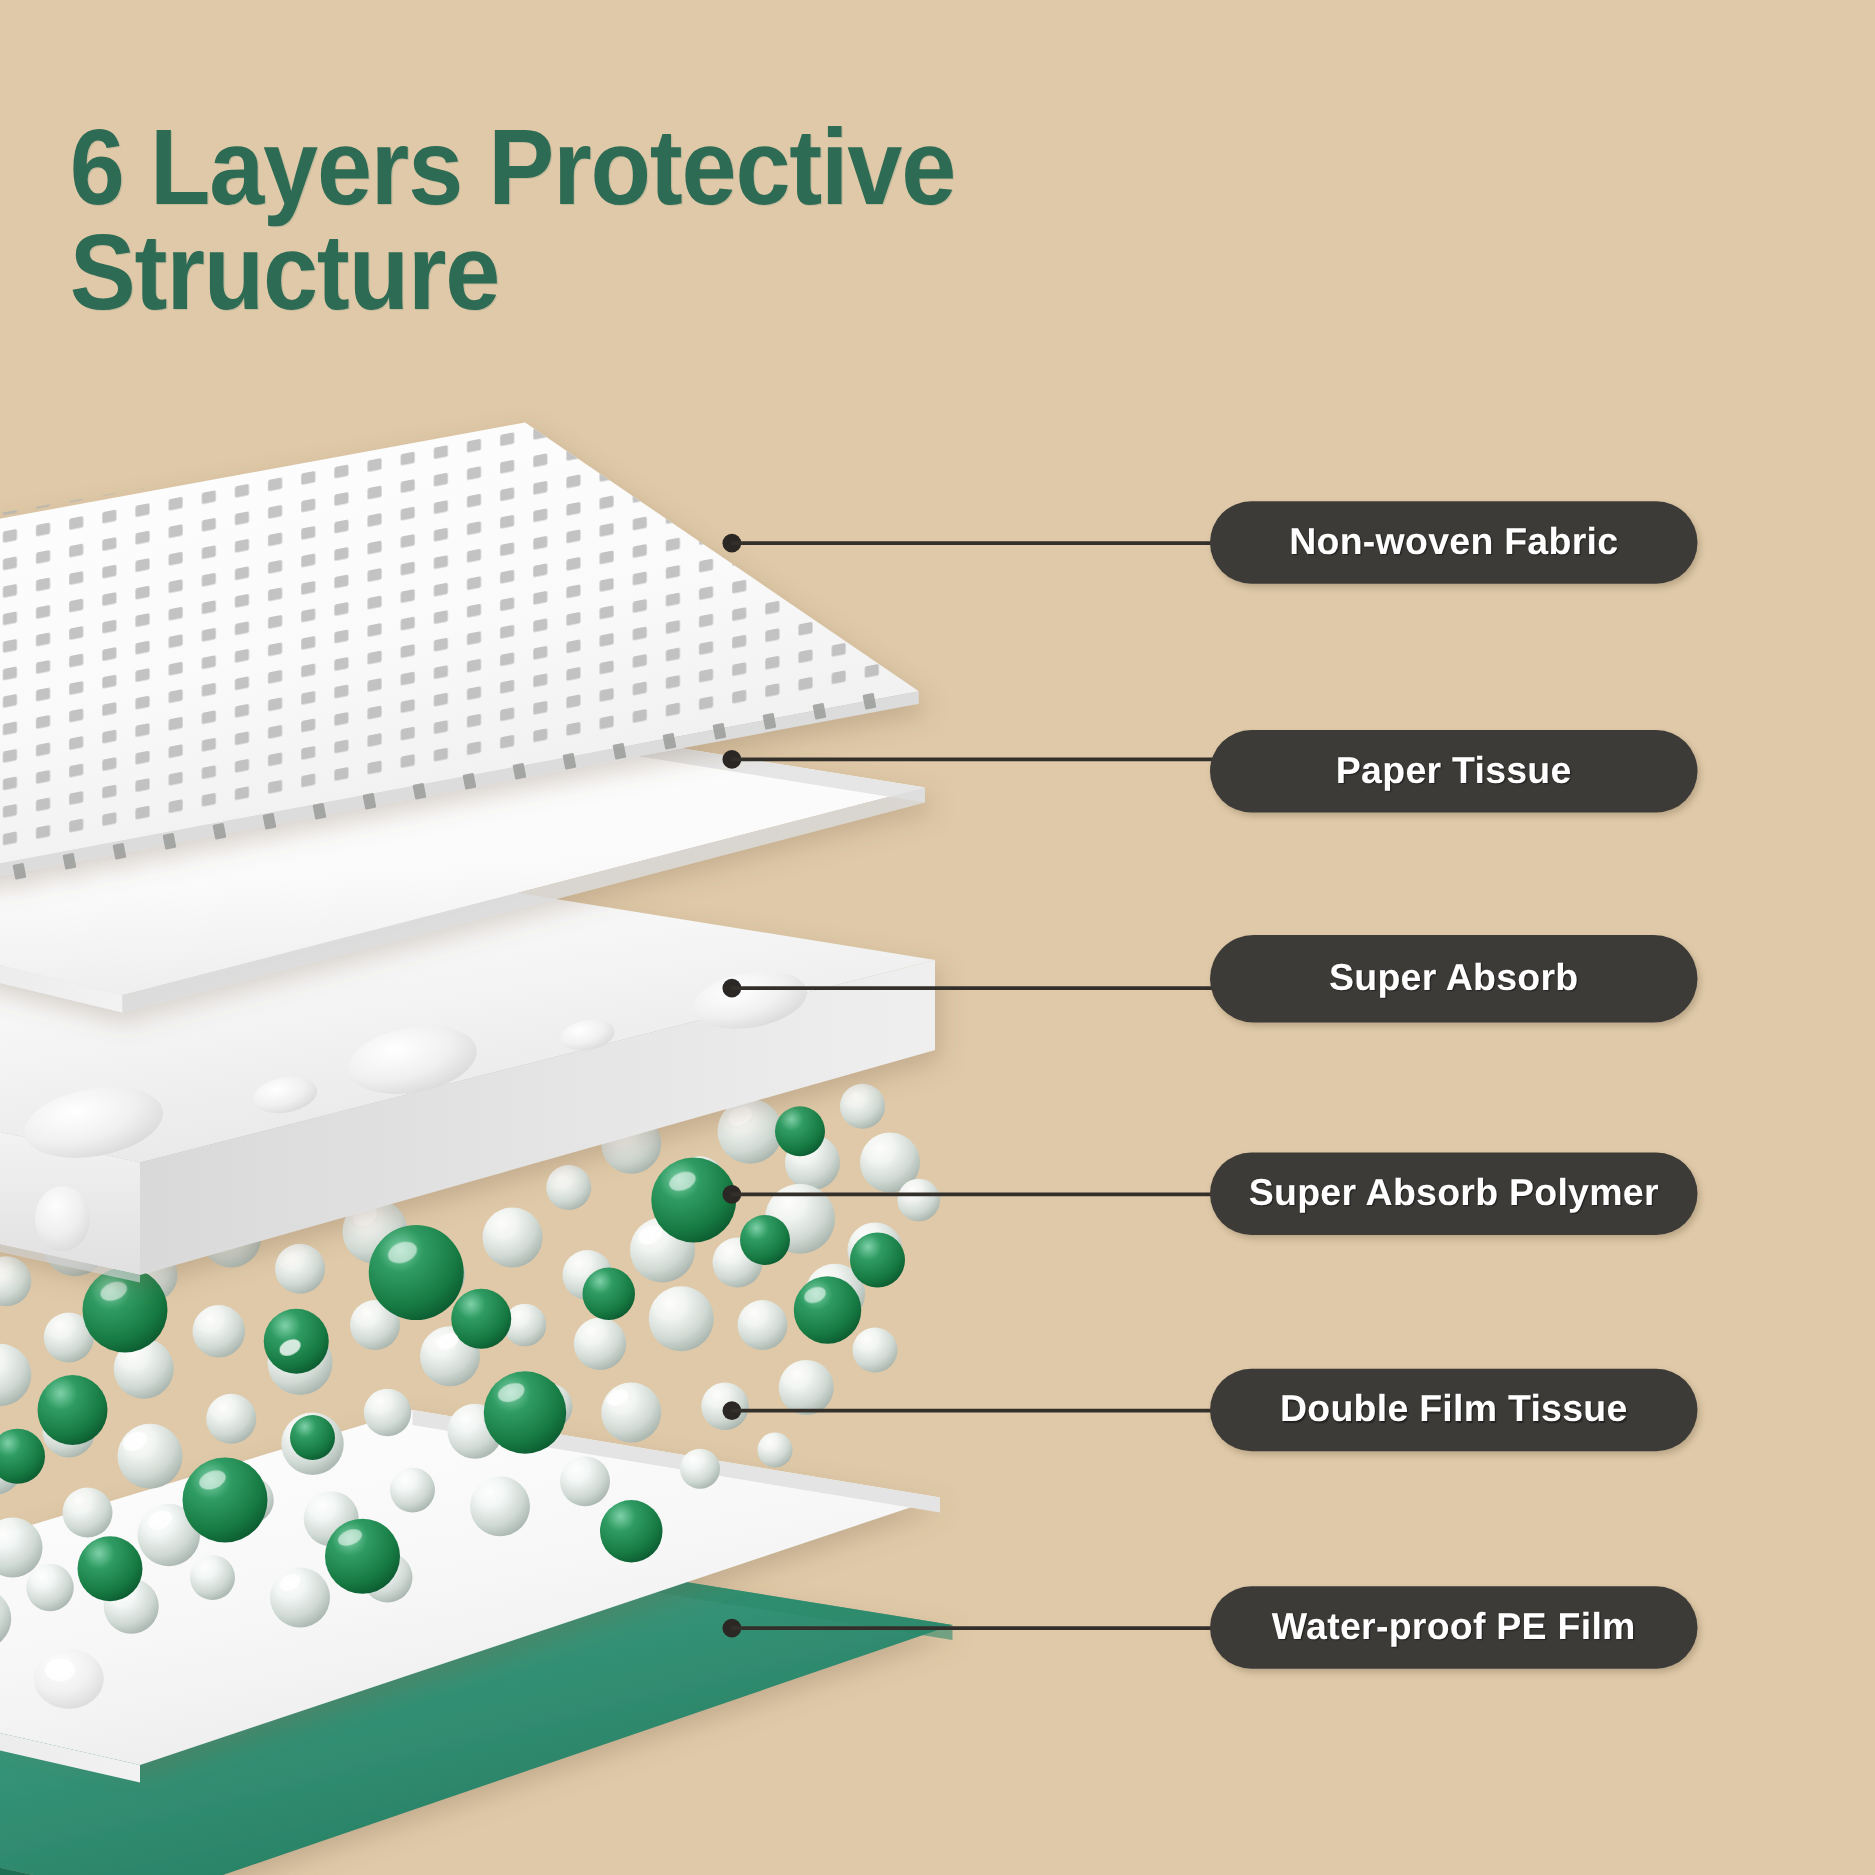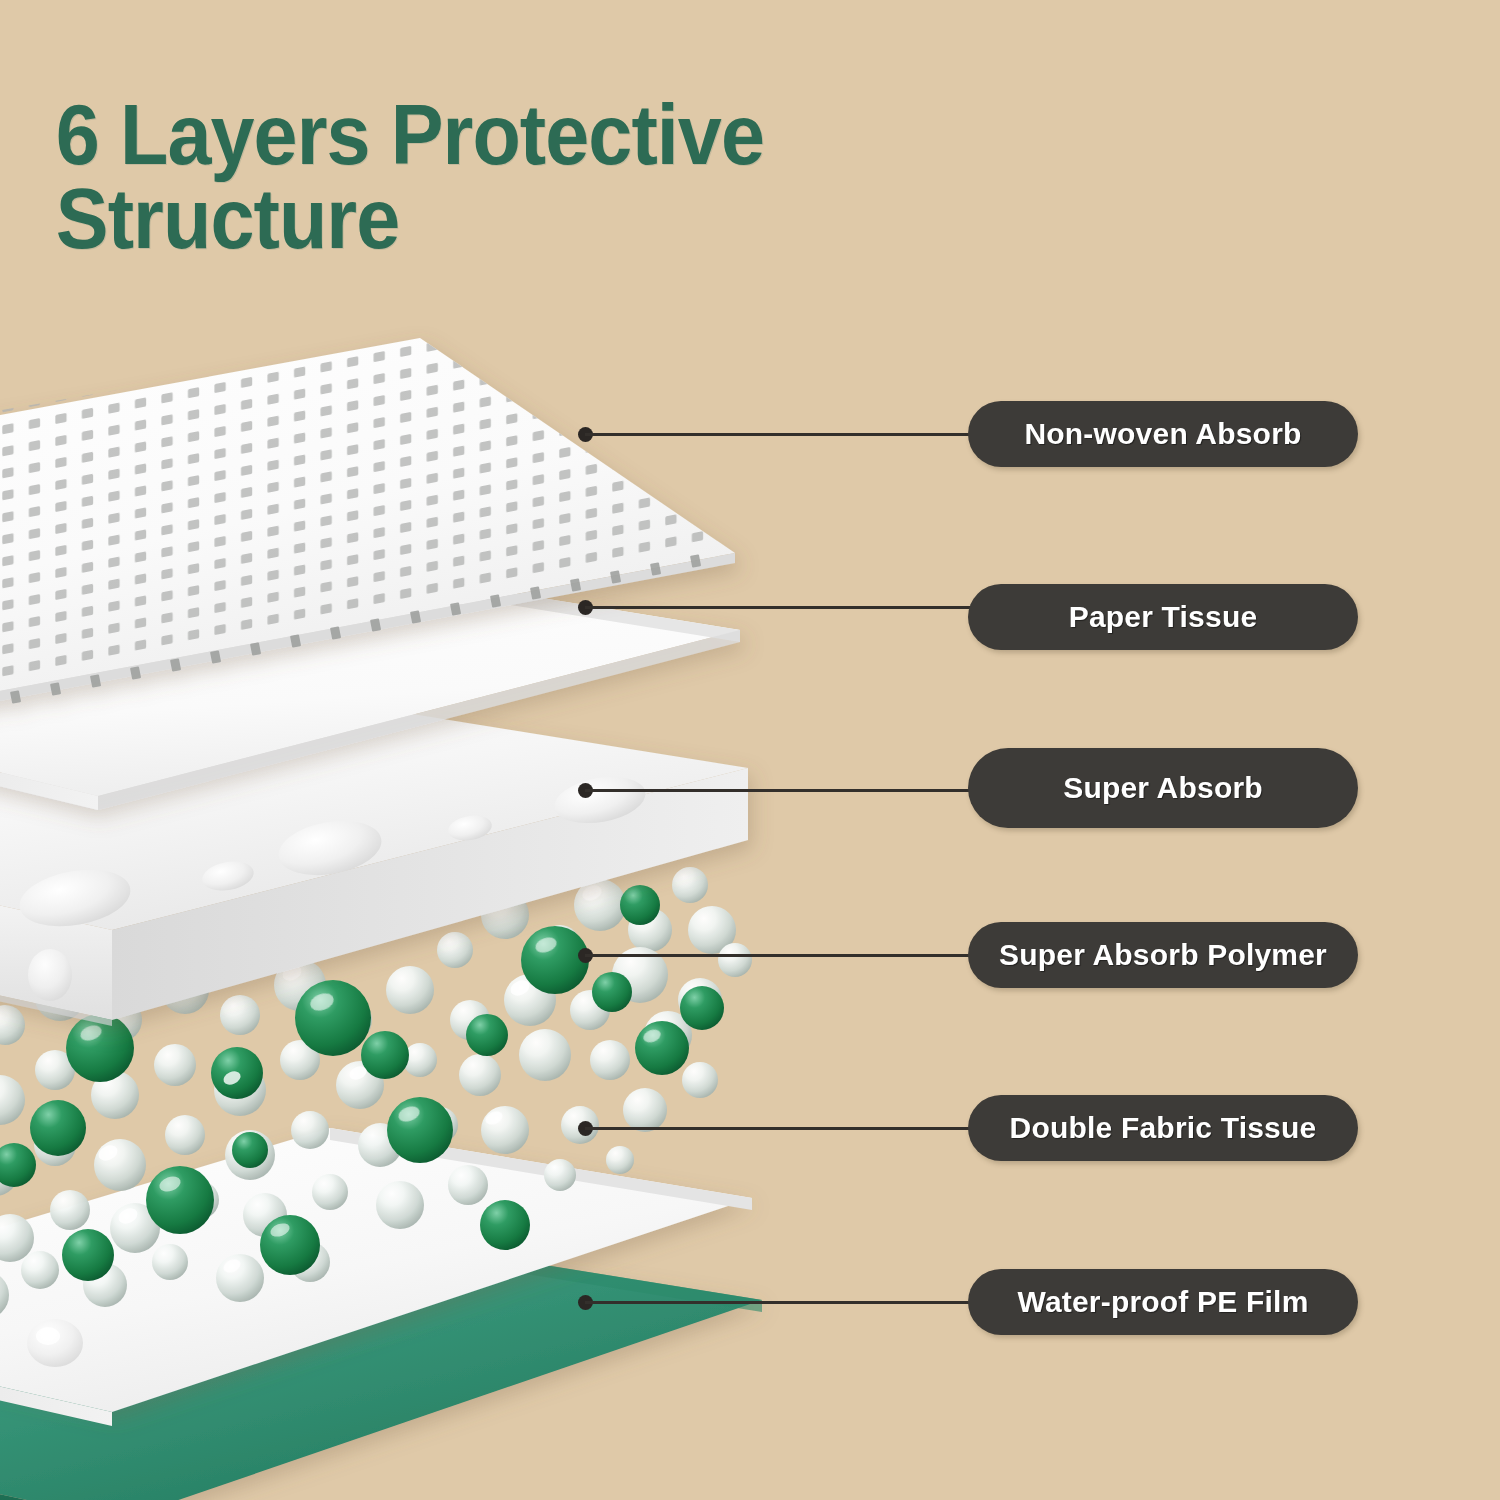--- a/index.html
+++ b/index.html
@@ -74,21 +74,21 @@
     text-align: center;
     display: flex;
     align-items: center;
     justify-content: center;
     padding: 0 14px;
     box-shadow: 2px 3px 5px rgba(90,75,50,0.28);
     text-shadow: 1px 1px 1px rgba(0,0,0,0.45);
     letter-spacing: 0.2px;
   }
   .pill.single { height: 66px; }
-  .pill.double { height: 80px; border-radius: 44px; }
+  .pill.double { height: 70px; border-radius: 44px; }
   .pill .line { display: block; }
 
   .leader-line {
     position: absolute;
     height: 3px;
     background: #332f2b;
   }
   .leader-dot {
     position: absolute;
     width: 15px;
@@ -388,21 +388,21 @@
   </g>
 </svg>
 </div>
 
 <div id="callouts">
 
   <div class="callout">
     <div class="leader-dot" style="left:578px; top:427px;"></div>
     <div class="leader-line" style="left:585px; top:433px; width:400px;"></div>
     <div class="pill single" style="top:401px;">
-      <span class="line">Non-woven Absorb</span>
+      <span class="line">Non-woven Fabric</span>
     </div>
   </div>
 
   <div class="callout">
     <div class="leader-dot" style="left:578px; top:600px;"></div>
     <div class="leader-line" style="left:585px; top:606px; width:400px;"></div>
     <div class="pill single" style="top:574px;margin-top:10px;">
       <span class="line">Paper Tissue</span>
     </div>
   </div>
@@ -420,21 +420,21 @@
     <div class="leader-line" style="left:585px; top:954px; width:400px;"></div>
     <div class="pill single" style="top:922px;">
       <span class="line">Super Absorb Polymer</span>
     </div>
   </div>
 
   <div class="callout">
     <div class="leader-dot" style="left:578px; top:1121px;"></div>
     <div class="leader-line" style="left:585px; top:1127px; width:400px;"></div>
     <div class="pill single" style="top:1095px;">
-      <span class="line">Double Fabric Tissue</span>
+      <span class="line">Double Film Tissue</span>
     </div>
   </div>
 
   <div class="callout">
     <div class="leader-dot" style="left:578px; top:1295px;"></div>
     <div class="leader-line" style="left:585px; top:1301px; width:400px;"></div>
     <div class="pill single" style="top:1269px;align-items:center;">
       <span class="line">Water-proof PE Film</span>
     </div>
   </div>

